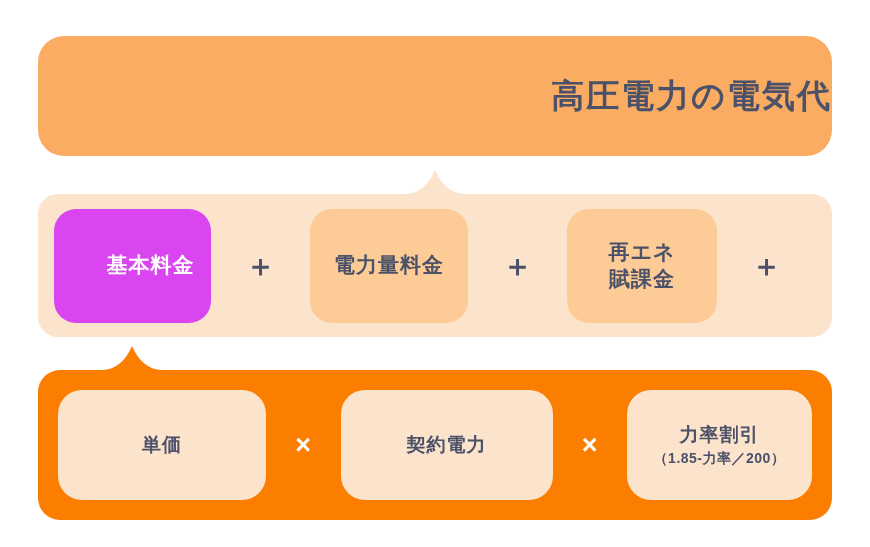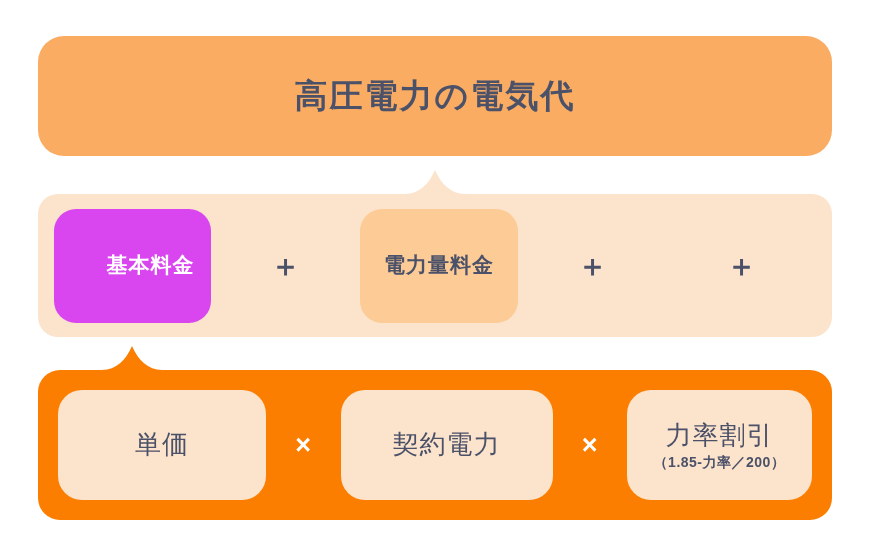--- a/index.html
+++ b/index.html
@@ -26,21 +26,21 @@
   .title-banner {
     position: absolute;
     left: 38px;
     top: 36px;
     width: 794px;
     height: 120px;
     background: #F9AC62;
     border-radius: 26px;
     display: flex;
     align-items: center;
-    justify-content: center;
+    justify-content: flex-end;
     box-sizing: border-box;
   }
   .title-text {
     color: #4A5168;
     font-size: 33px;
     font-weight: bold;
     letter-spacing: 2px;
     line-height: 1.1;
   }
 
@@ -124,22 +124,22 @@
     background: #FCE3CB;
     display: flex;
     flex-direction: column;
     align-items: center;
     justify-content: center;
     text-align: center;
     color: #4A5168;
     box-sizing: border-box;
   }
   .form-main {
-    font-size: 26px;
-    font-weight: normal;
+    font-size: 19px;
+    font-weight: bold;
     letter-spacing: 1px;
     line-height: 1.2;
   }
   .form-sub {
     font-size: 14px;
     font-weight: bold;
     letter-spacing: 0.5px;
     margin-top: 3px;
     line-height: 1.2;
   }
@@ -178,20 +178,26 @@
     <div class="comp-box comp-w1 highlight">
       <span>基本料金</span>
     </div>
     <span class="op-plus">＋</span>
 
     <div class="comp-box comp-w2">
       <span>電力量料金</span>
     </div>
     <span class="op-plus">＋</span>
 
+    <div class="comp-box comp-w3">
+      <span>
+        <span>再エネ</span><br>
+        <span>賦課金</span>
+      </span>
+    </div>
     <span class="op-plus">＋</span>
 
   </div>
 
   <div class="notch" style="left:102px; top:346px;">
     <svg width="60" height="24" viewBox="0 0 60 24" aria-hidden="true">
       <path d="M0 24 L0 24 C14 24 24 14 30 0 C36 14 46 24 60 24 Z" fill="#FB7E00"></path>
     </svg>
   </div>
 

